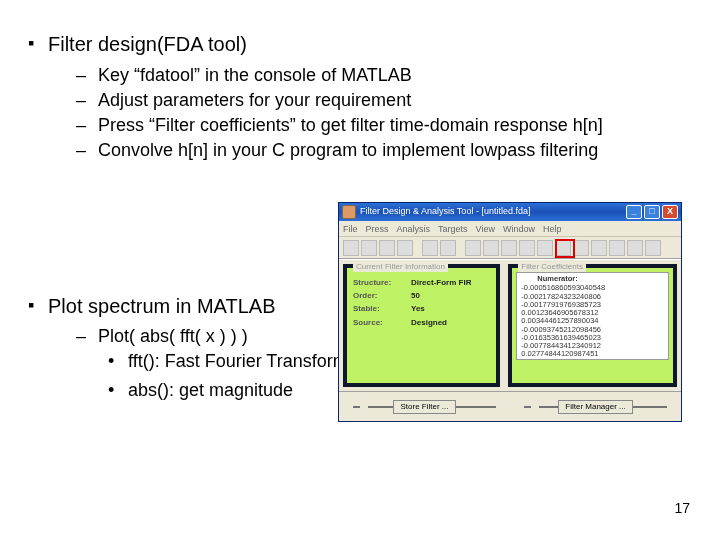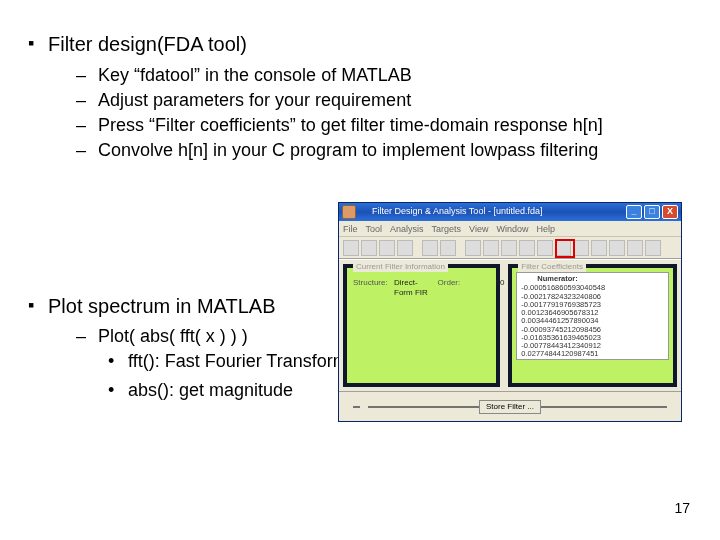--- a/index.html
+++ b/index.html
@@ -35,42 +35,41 @@
     font-size: 9px;
     border: 1px solid #0a246a;
     background: #ece9d8;
     display: flex; flex-direction: column;
   }
   .titlebar {
     height: 18px;
     background: linear-gradient(#2a6fd8,#1b52b6 50%,#2a6fd8);
     display: flex; align-items: center; color: #fff;
     padding: 0 3px;
-    gap: 12px;
   }
   .titlebar .ico { width: 14px; height: 14px; background: #d96; border: 1px solid #864; margin-right: 4px; border-radius: 2px; }
   .titlebar .txt { flex: 1; font-size: 9px; white-space: nowrap; overflow: hidden; }
   .winbtns { display: flex; gap: 2px; }
   .winbtn { width: 16px; height: 14px; border: 1px solid #fff; border-radius: 2px; display:flex;align-items:center;justify-content:center; font-size:9px; font-weight:bold; }
   .winbtn.min { background:#3a81e0; color:#fff; }
   .winbtn.max { background:#3a81e0; color:#fff; }
   .winbtn.close { background:#d64a2f; color:#fff; }
   .menubar { height: 16px; background:#ece9d8; display:flex; align-items:flex-end; padding:0 4px; color:#666; border-bottom:1px solid #c8c4b4; white-space:nowrap; overflow:hidden; }
   .menubar span { margin-right: 8px; }
   .toolbar { height: 22px; background:#ece9d8; border-bottom:1px solid #a0a0a0; display:flex; align-items:center; padding:0 4px; gap:2px; }
   .tbtn { width:16px; height:16px; background:#ddd; border:1px solid #bbb; }
   .tsep { width:5px; }
   .highlight-box { position:absolute; border:2px solid #d00; }
   .annot { position:absolute; color:#d00; font-family: "Comic Sans MS", cursive; font-size:13px; }
   .panels { flex:1; display:flex; border-top:1px solid #fff; }
   .panel { border:4px solid #0f172a; margin:4px; background:#bef264; position:relative; }
   .panel.left { width: 46%; }
   .panel.right { flex:1; }
   .plegend { position:absolute; top:-6px; left:6px; background:#ece9d8; padding:0 3px; color:#999; font-size:8px; white-space:nowrap; }
-  .pbody { padding:10px 6px 6px 6px; font-size:8px; color:#444; display:flex; flex-direction:row; gap:3px; }
+  .pbody { padding:10px 6px 6px 6px; font-size:8px; color:#444; display:flex; flex-direction:column; gap:3px;font-weight:bold; }
   .row { display:flex; }
   .row .k { width:58px; color:#555; }
   .row .v { color:#222; }
   .coeffbox { margin:4px; border:1px solid #999; background:#fff; height:88px; padding:2px 4px; font-size:7.5px; color:#333; line-height:1.1; overflow:hidden; }
   .coeffbox .hdr { font-weight:bold; margin-bottom:1px;margin-left:16px; }
   .bottombar { height:30px; border-top:1px solid #a0a0a0; display:flex; }
   .bottombar .cell { flex:1; border:1px solid #737373; margin:14px; background:#ece9d8; position:relative; }
   .bottombar .cell .lbl { position:absolute; top:-6px; left:6px; background:#ece9d8; padding:0 3px; font-size:8px; color:#999; white-space:nowrap; }
   .bottombar .inner { display:flex; align-items:center; justify-content:center; height:100%; gap:4px; }
   .minibtn { font-size:8px; padding:1px 6px; background:#ece9d8; border:1px solid #888; }
@@ -126,21 +125,21 @@
     <div class="ico"></div>
     <div class="txt">Filter Design &amp; Analysis Tool - [untitled.fda]</div>
     <div class="winbtns">
       <div class="winbtn min">_</div>
       <div class="winbtn max">□</div>
       <div class="winbtn close">X</div>
     </div>
   </div>
   <div class="menubar">
     <span>File</span>
-    <span>Tool</span>
+    <span>Press</span>
     <span>Analysis</span>
     <span>Targets</span>
     <span>View</span>
     <span>Window</span>
     <span>Help</span>
   </div>
   <div class="toolbar">
     <div class="tbtn"></div>
     <div class="tbtn"></div>
     <div class="tbtn"></div>
@@ -204,14 +203,20 @@
     </div>
   </div>
 
   <div class="bottombar">
     <div class="cell">
       <div class="lbl">&nbsp;</div>
       <div class="inner">
         <div class="minibtn">Store Filter ...</div>
       </div>
     </div>
+    <div class="cell">
+      <div class="lbl">&nbsp;</div>
+      <div class="inner">
+        <div class="minibtn">Filter Manager ...</div>
+      </div>
+    </div>
   </div>
 </div>
 
 </body></html>

